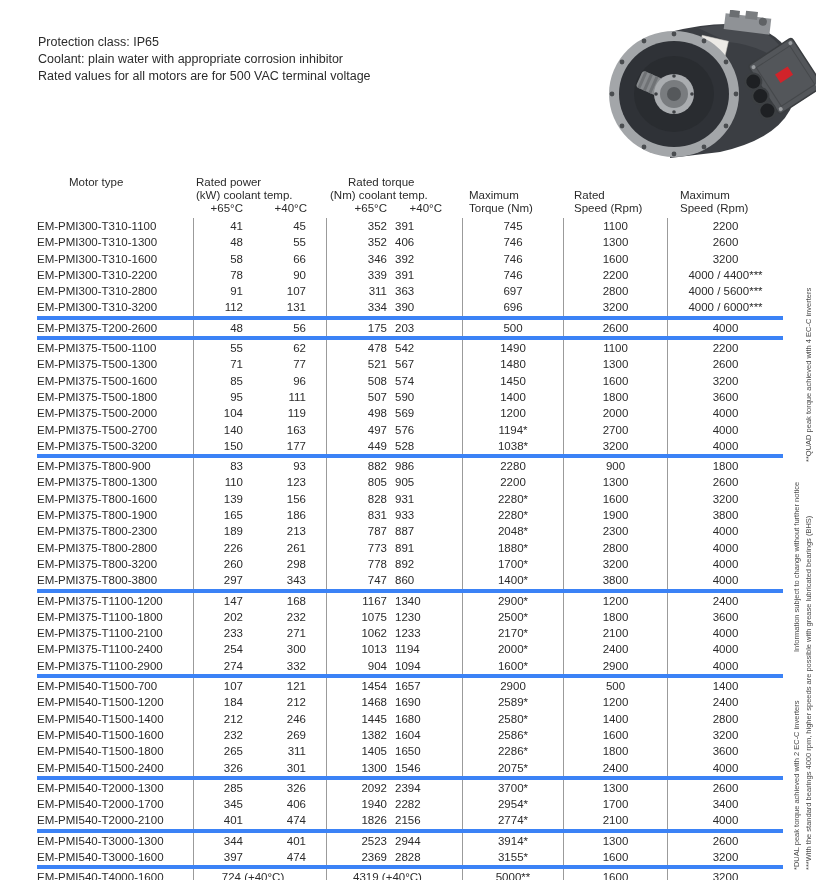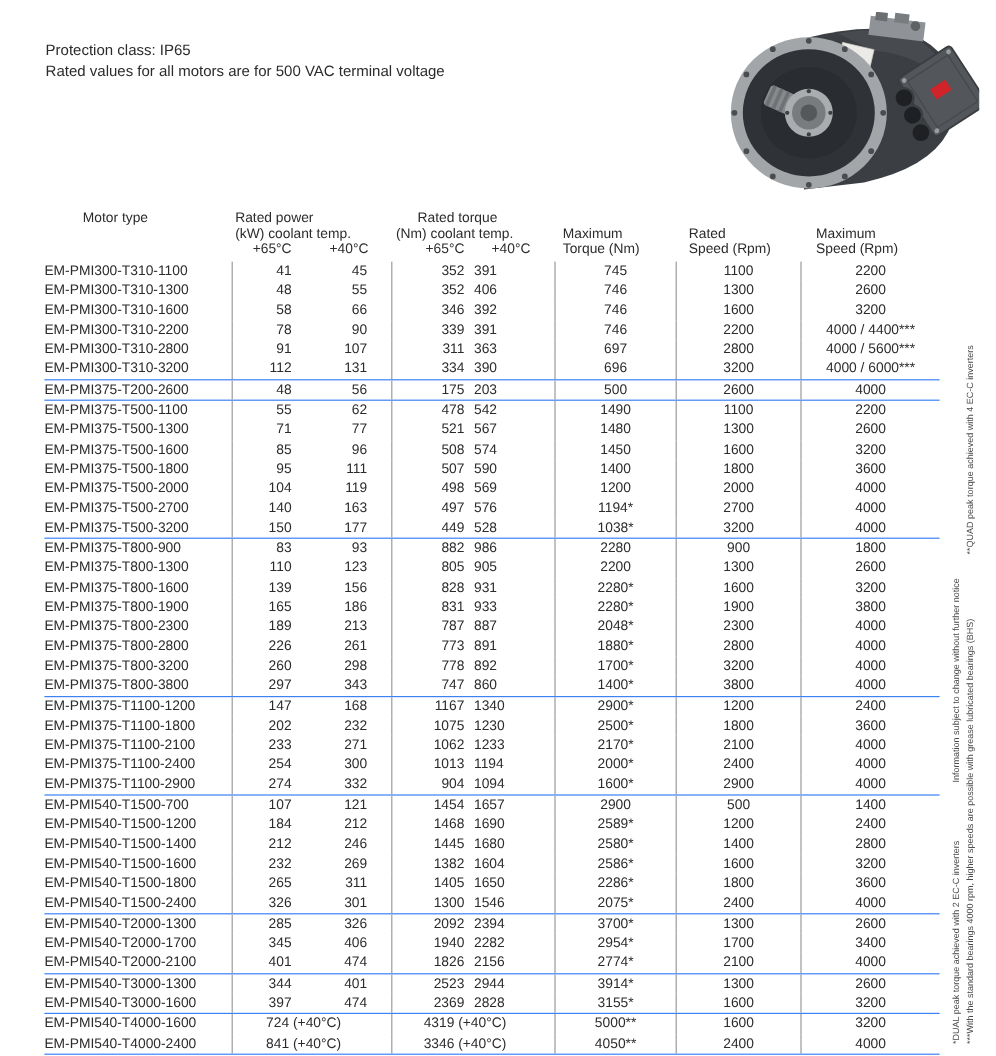--- a/index.html
+++ b/index.html
@@ -13,21 +13,21 @@
 
   
   .photo { position:absolute; left:598px; top:10px; width:218px; height:158px; }
 
   
   .hdr { position:absolute; font-size:11.5px; line-height:13px; white-space:nowrap; color:#2b2b2b; }
   .hr { text-align:right; }
 
   
   .tbody { position:absolute; left:37px; top:218px; width:746px; }
-  .tgroup { border-bottom:1px solid #3b82f6; }
+  .tgroup { border-bottom:4px solid #3b82f6; }
   .trow { display:grid; grid-template-columns:157px 68px 65px 68px 68px 101px 104px 115px; }
   .cell {
     font-size:11.5px; line-height:16.3px; height:16.3px;
     box-sizing:border-box; white-space:nowrap; overflow:visible;
   }
   .bR { border-right:1px solid #9b9b9b; }
   .c-motor { text-align:left; }
   .c-p65 { text-align:right; padding-right:19px; }
   .c-p40 { text-align:right; padding-right:20px; }
   .c-t65 { text-align:right; padding-right:8px; }
@@ -41,20 +41,21 @@
     white-space:nowrap; transform-origin:0 0; transform:rotate(-90deg);
   }
 </style>
 </head>
 <body>
 
 <div class="page">
 
   <div class="info">
     <div>Protection class: IP65</div>
+    <div>Coolant: plain water with appropriate corrosion inhibitor</div>
     <div>Rated values for all motors are for 500 VAC terminal voltage</div>
   </div>
 
   <svg class="photo" viewBox="0 0 218 158" aria-hidden="true">
 
     <path d="M72 22 Q160 0 188 38 Q208 68 192 100 Q176 130 122 142 L72 148 Z" fill="#3b3e43"></path>
     <path d="M100 18 Q165 6 186 42 L190 60 Q170 36 130 32 Z" fill="#474a4f"></path>
 
     <g transform="rotate(7 150 18)">
       <rect x="126" y="6" width="46" height="16" fill="#8f9296"></rect>

